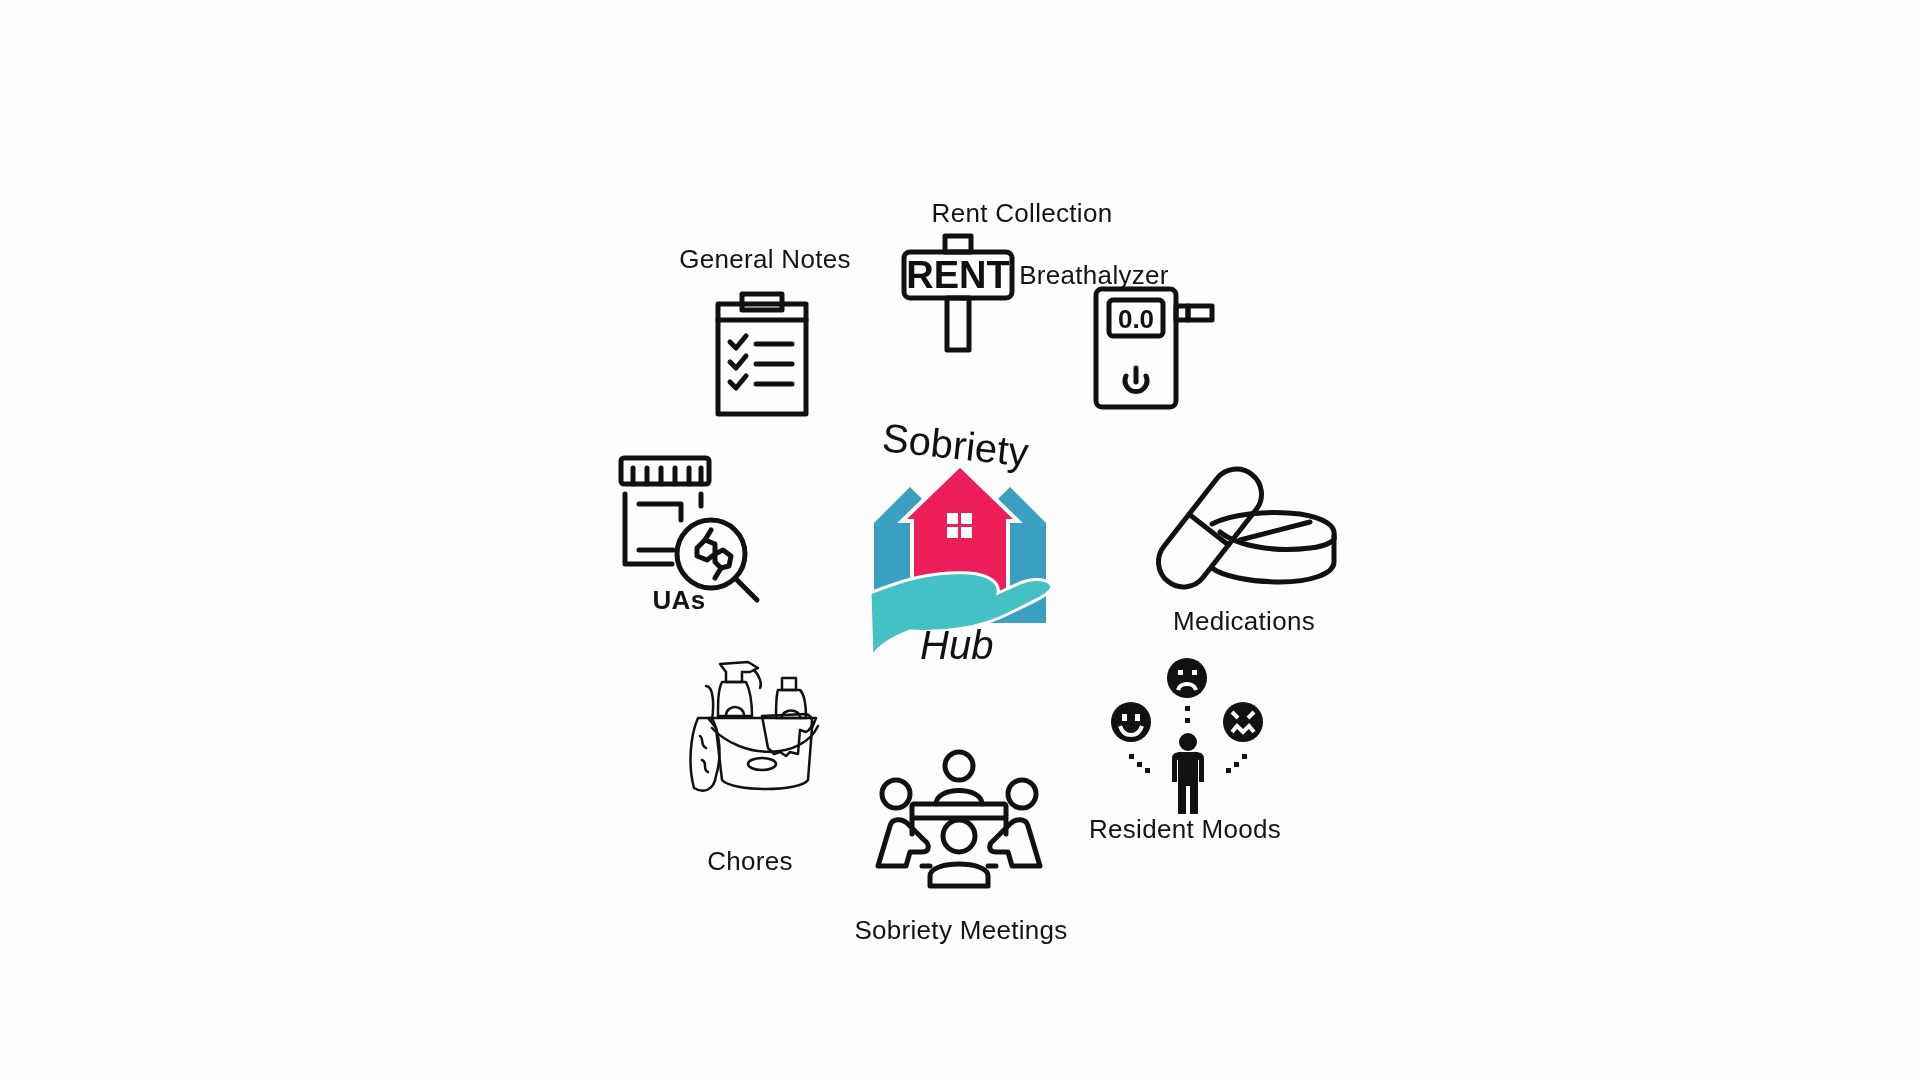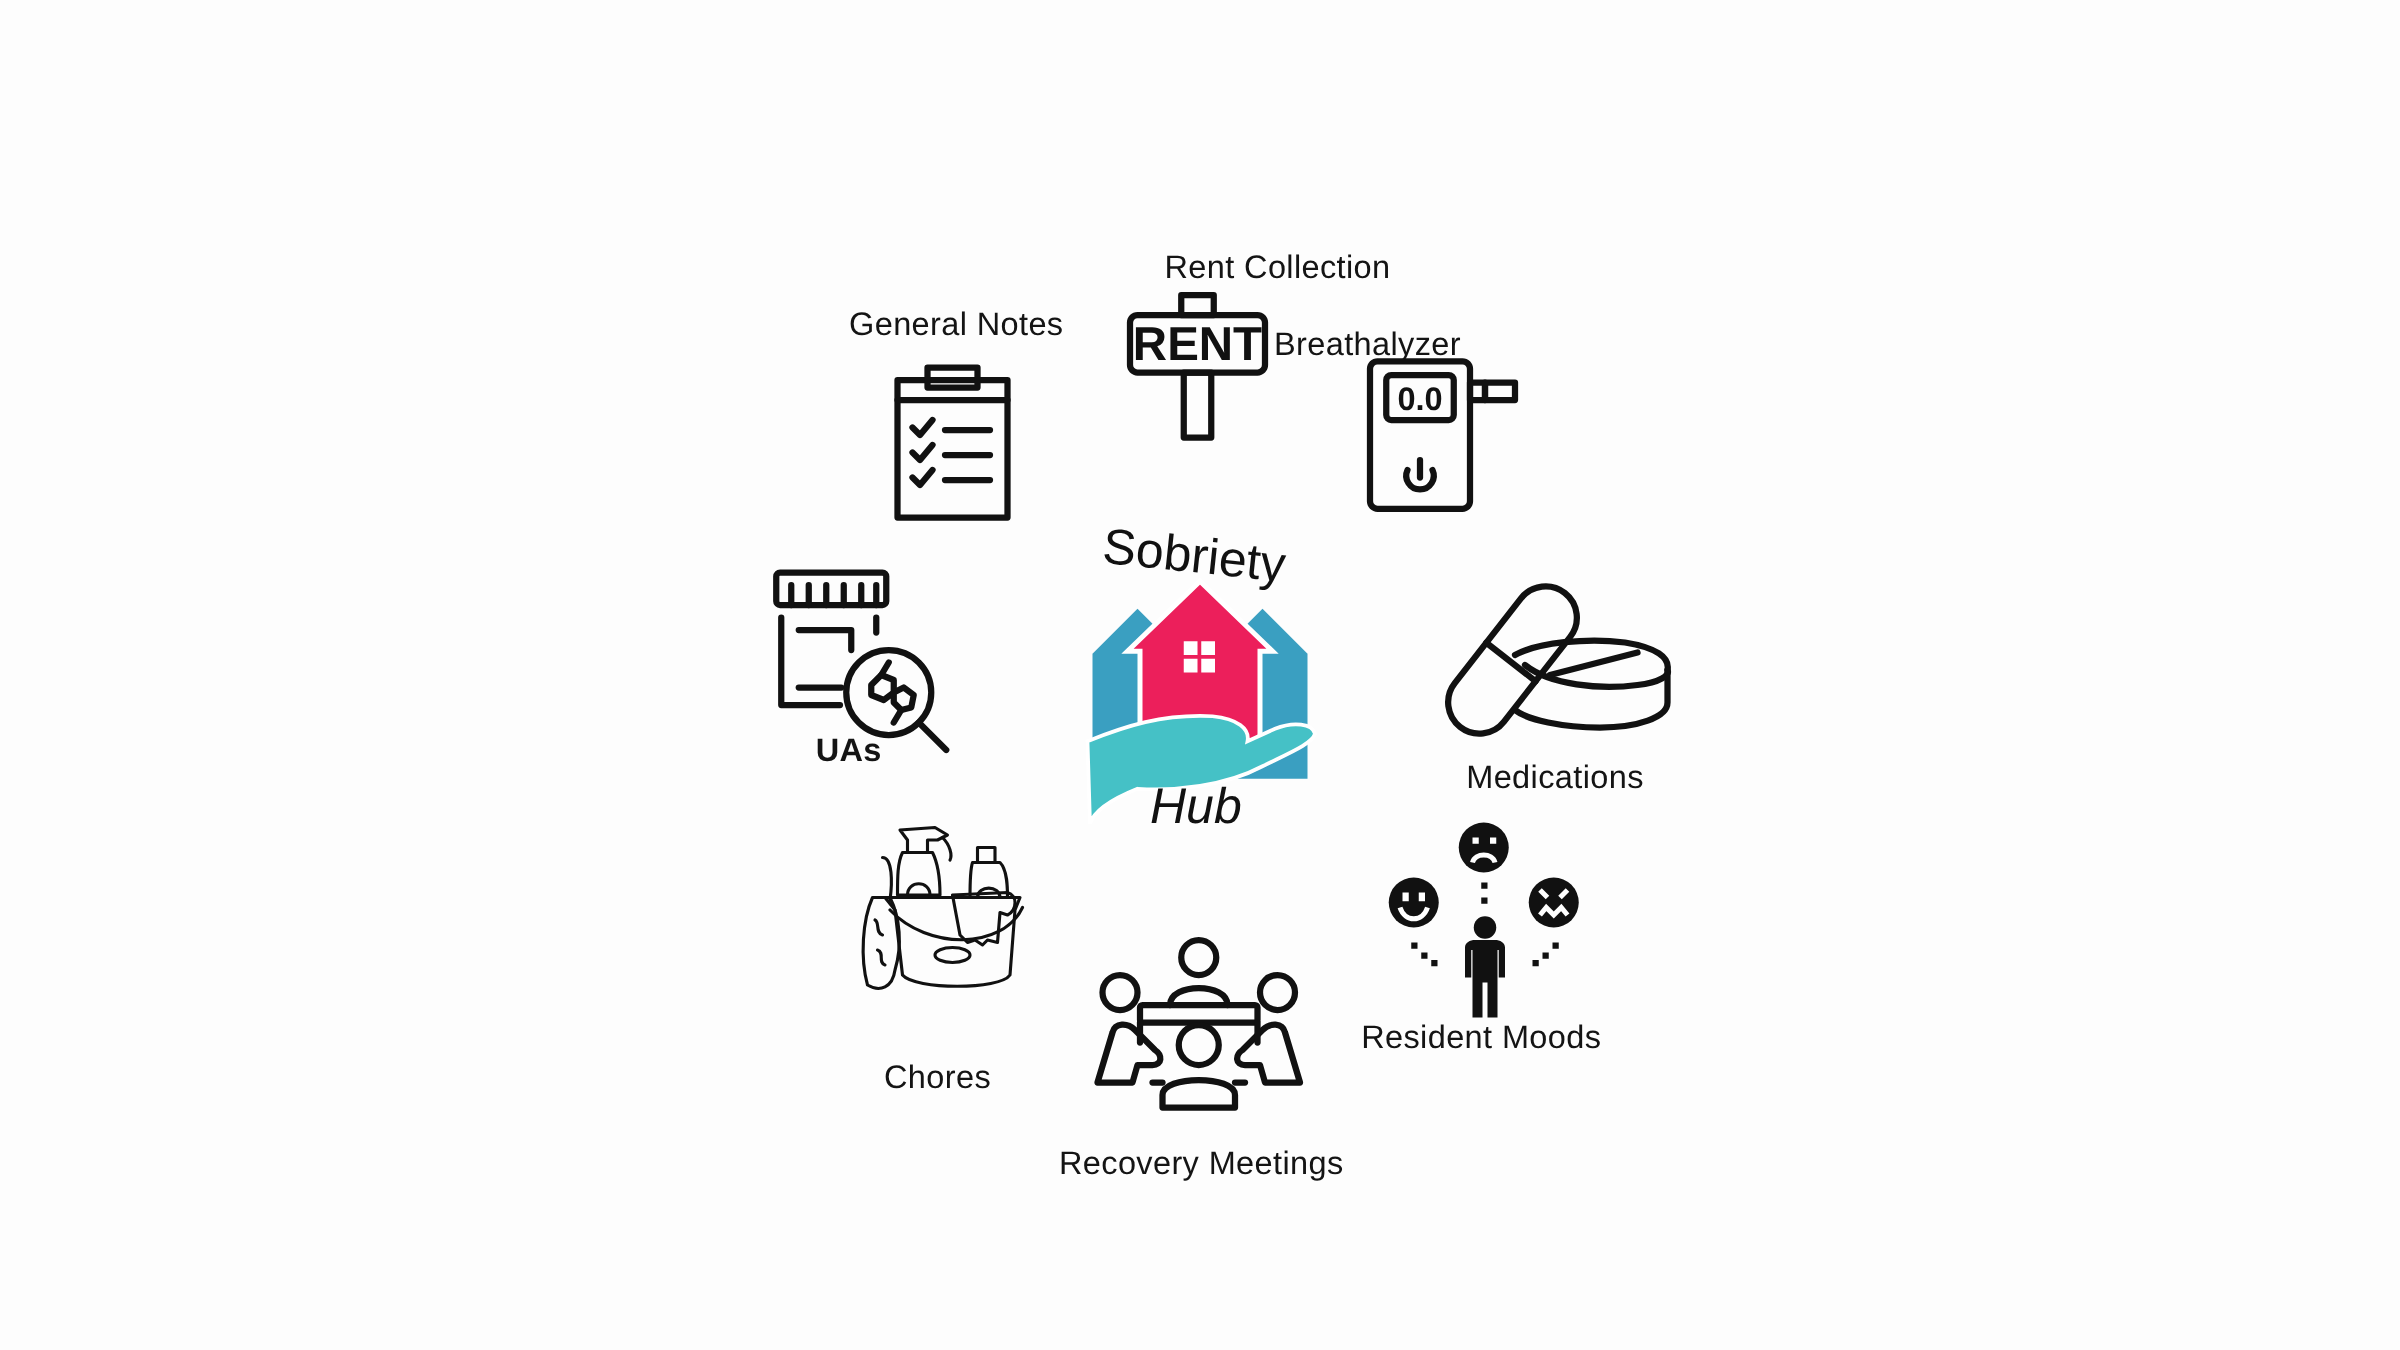--- a/index.html
+++ b/index.html
@@ -165,21 +165,21 @@
       <path d="M14,122 L26,82 C28,74 38,74 44,80 L60,96 C66,100 66,108 58,108 L46,108 L42,122 Z"></path>
       <path d="M176,122 L164,82 C162,74 152,74 146,80 L130,96 C124,100 124,108 132,108 L144,108 L148,122 Z"></path>
       <line x1="48" y1="74" x2="48" y2="90"></line>
       <line x1="142" y1="74" x2="142" y2="90"></line>
       <circle cx="95" cy="92" r="16"></circle>
       <path d="M66,142 L66,132 C66,116 124,116 124,132 L124,142 Z"></path>
       <line x1="58" y1="122" x2="66" y2="122"></line>
       <line x1="124" y1="122" x2="132" y2="122"></line>
     </g>
   </svg>
-  <div class="label" style="left:961px;top:915px;">Recovery Meetings</div>
+  <div class="label" style="left:961px;top:915px;">Sobriety Meetings</div>
 </div>
 
 <div>
   <svg width="140" height="160" style="left:1108px;top:656px;" viewBox="0 0 140 160">
 
     <g>
       <circle cx="79" cy="22" r="20" fill="#111"></circle>
       <rect x="70" y="14" width="5" height="5" fill="#fff"></rect>
       <rect x="84" y="14" width="5" height="5" fill="#fff"></rect>
       <path d="M70,34 C72,26 86,26 88,34" fill="none" stroke="#fff" stroke-width="4"></path>

